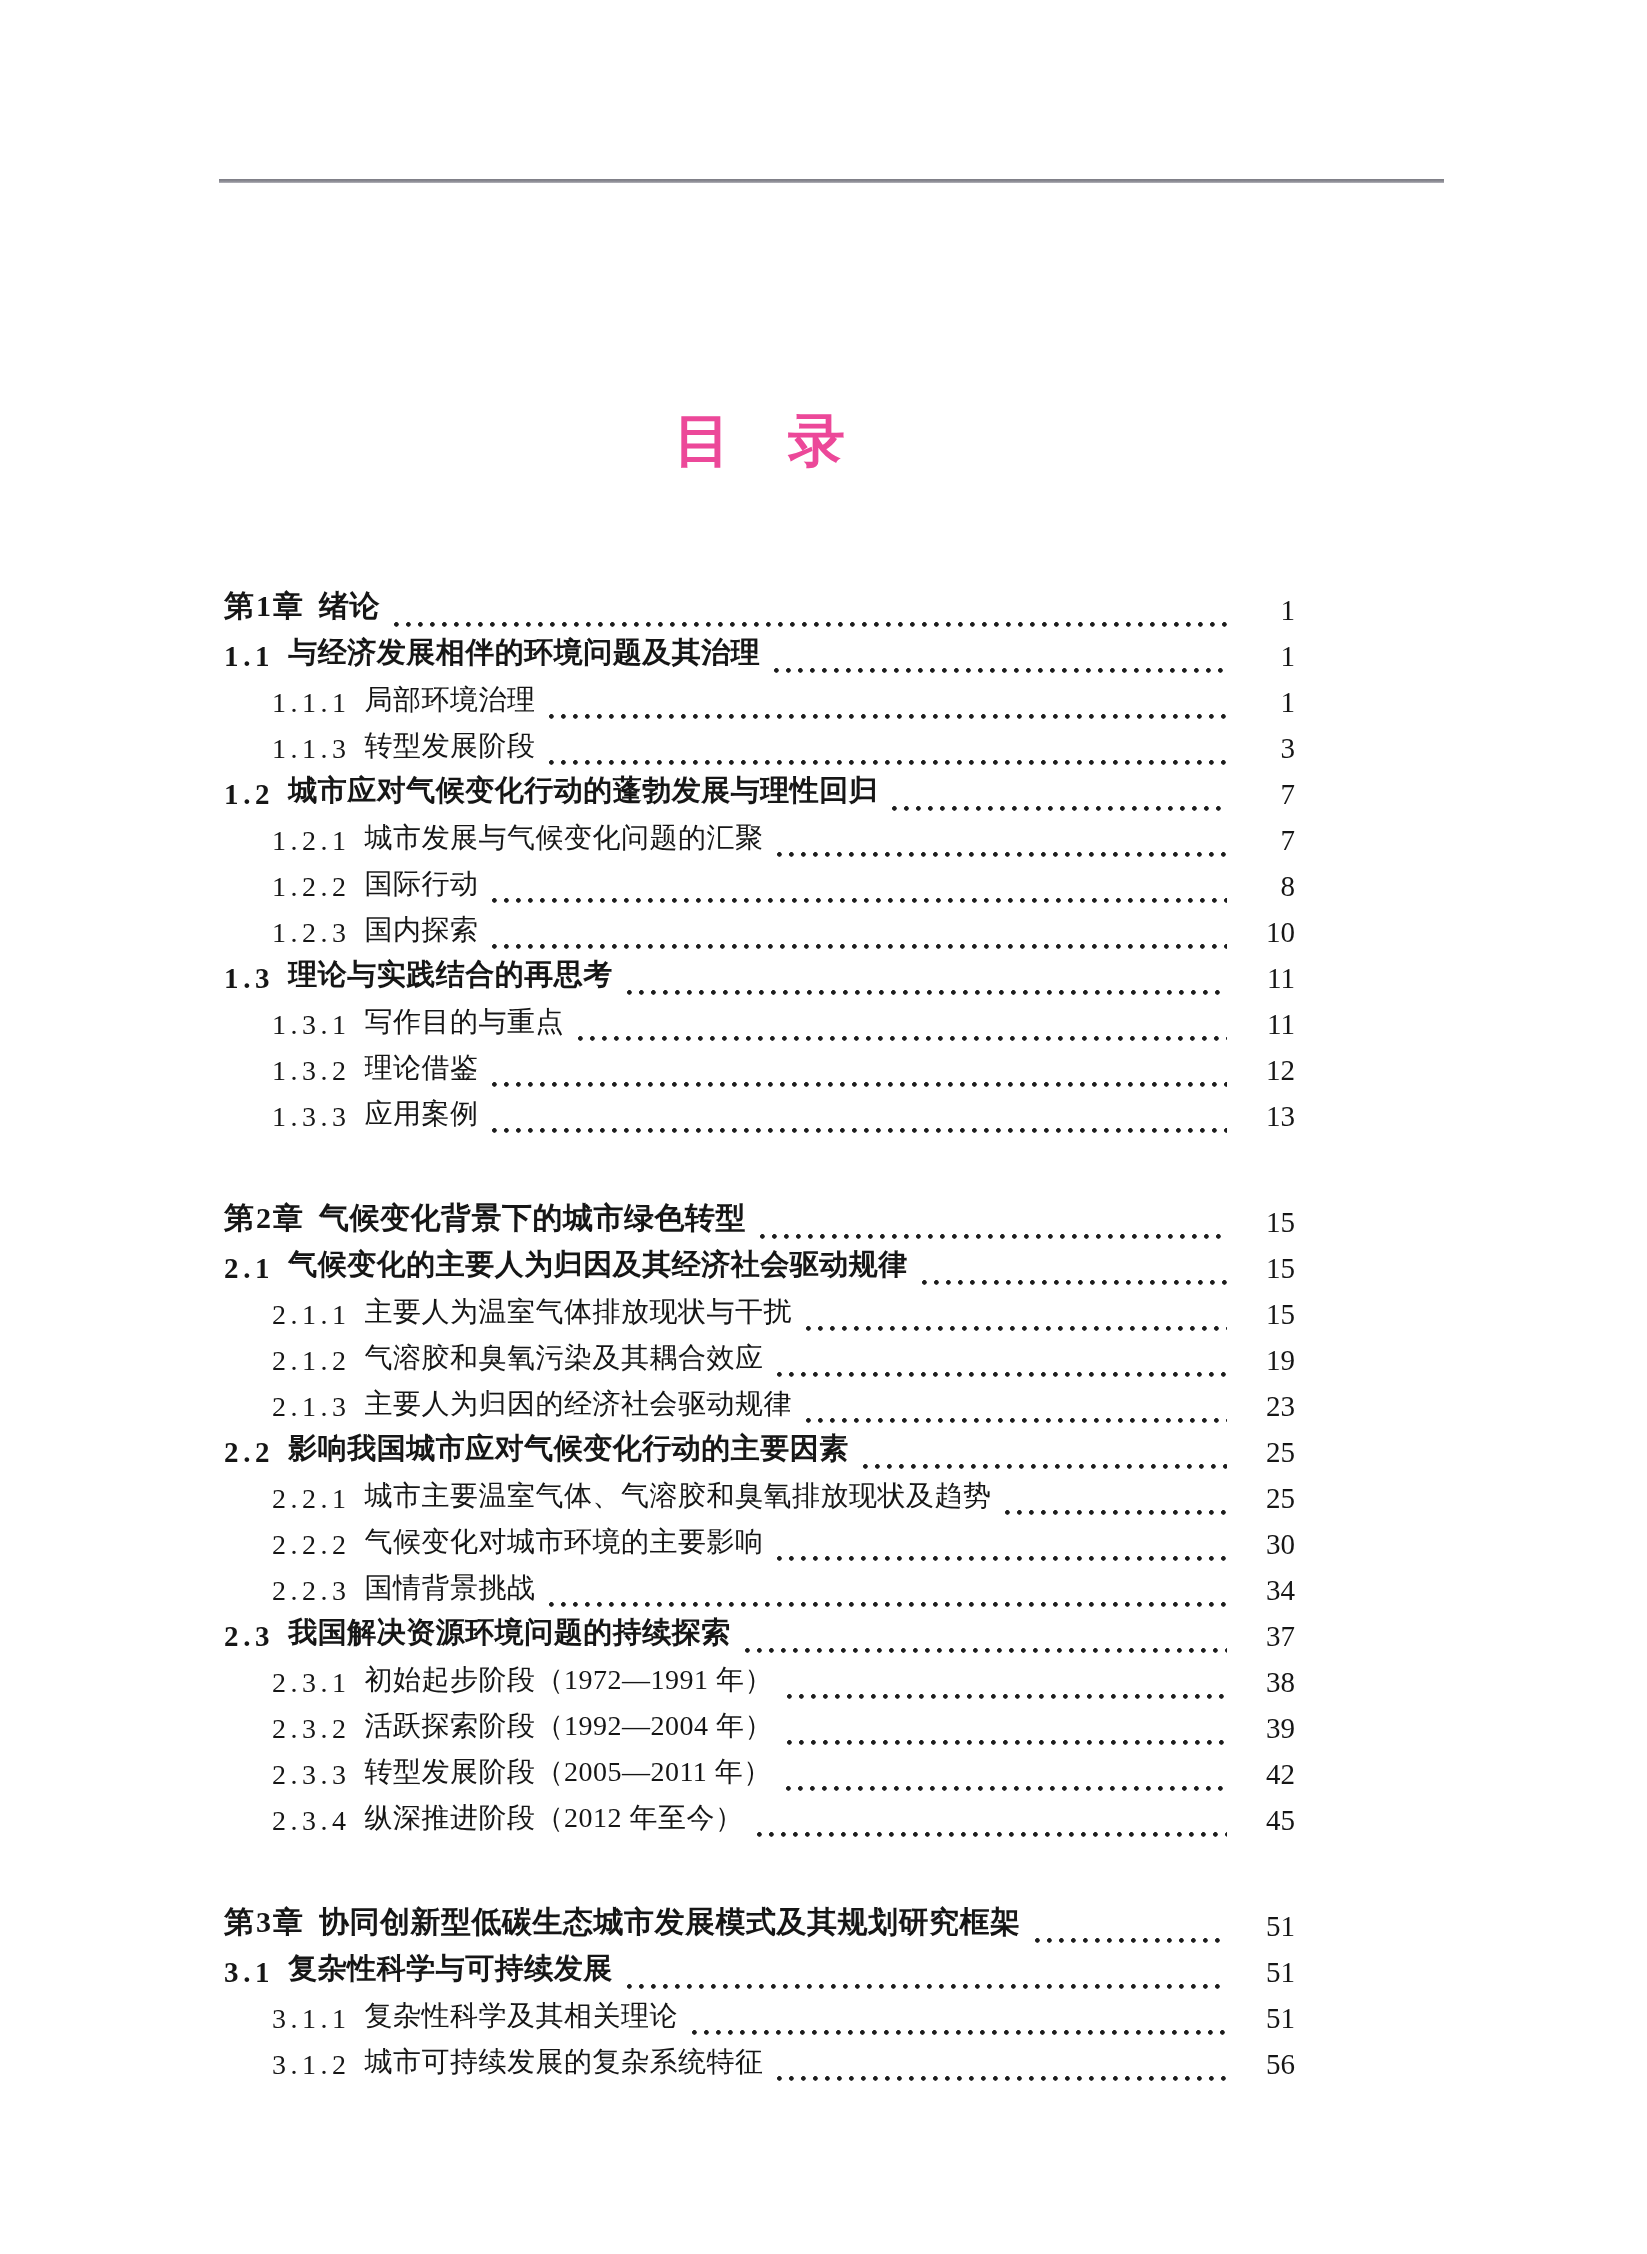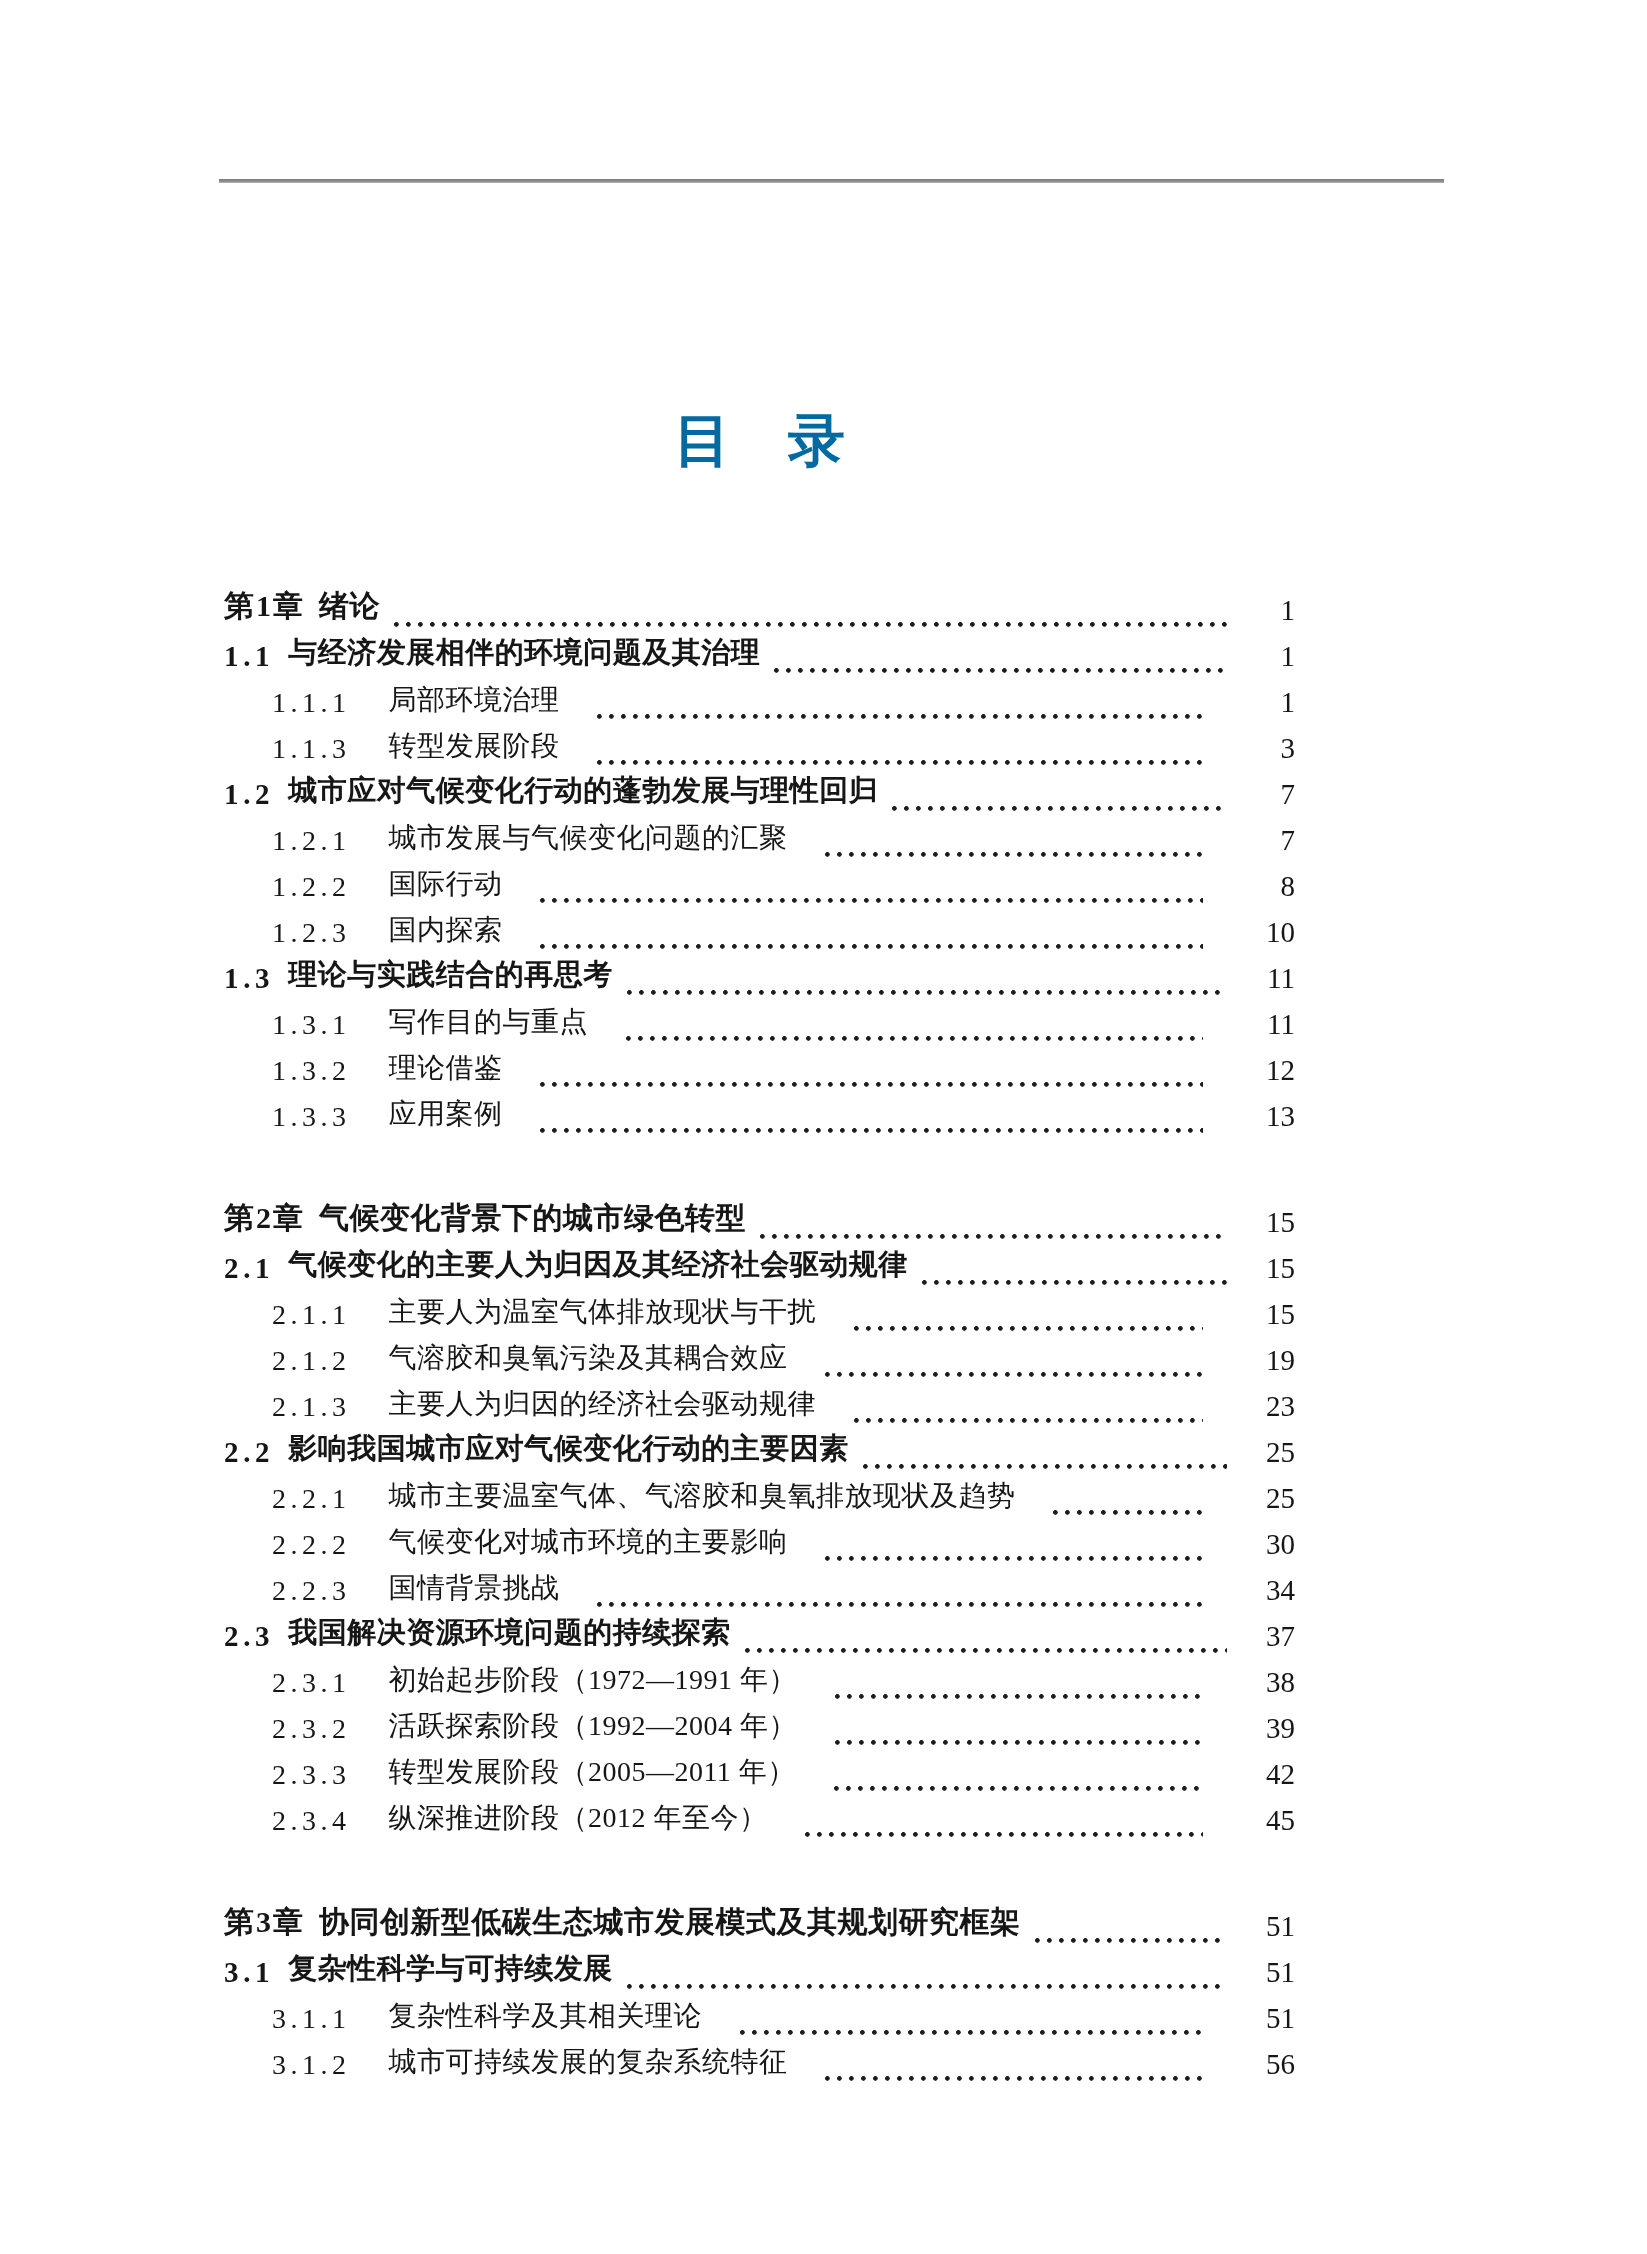--- a/index.html
+++ b/index.html
@@ -16,21 +16,21 @@
     width:1225px;height:4px;
     background:linear-gradient(to bottom,#7d7d85 0%,#8a8a92 55%,#b6b6bc 100%);
   }
   .doc-title{
     position:absolute;left:224px;top:403px;width:1071px;
     margin:0;
     text-align:center;
     font-size:57px;font-weight:bold;
     letter-spacing:0;
     white-space:pre;
-    color:#0369a1;
+    color:#ec4899;
   }
   .toc{
     position:absolute;left:224px;top:581px;width:1071px;
   }
   .row{
     display:flex;align-items:flex-end;
     height:46px;
     white-space:nowrap;
   }
   .row .num{
@@ -54,21 +54,21 @@
     flex:0 0 auto;
     min-width:54px;
     text-align:right;
     font-size:29px;
     font-weight:normal;
     font-family:"Liberation Serif","DejaVu Serif",serif;
   }
   .row.chapter{font-size:30px;font-weight:bold;}
   .row.chapter .num{letter-spacing:2px;}
   .row.section{font-size:29px;font-weight:bold;}
-  .row.subsection{font-size:28px;font-weight:normal;margin-left:48px;gap:24px;}
+  .row.subsection{font-size:28px;font-weight:normal;margin-left:48px;}
   .row.gap-before{margin-top:60px;}
 </style>
 </head>
 <body>
 
 <div class="page">
   <div class="top-rule"></div>
   <h1 class="doc-title">目　录</h1>
   <div class="toc" id="toc">
   <div class="row chapter">

